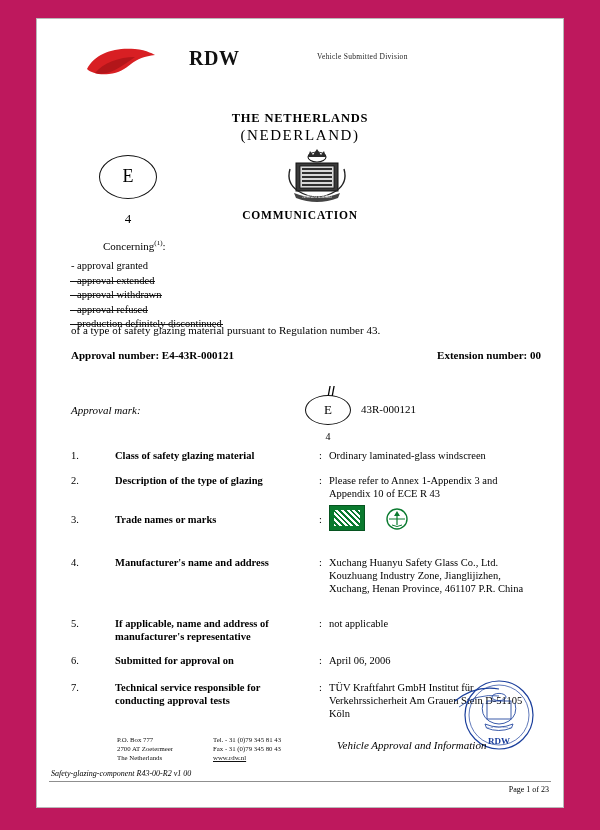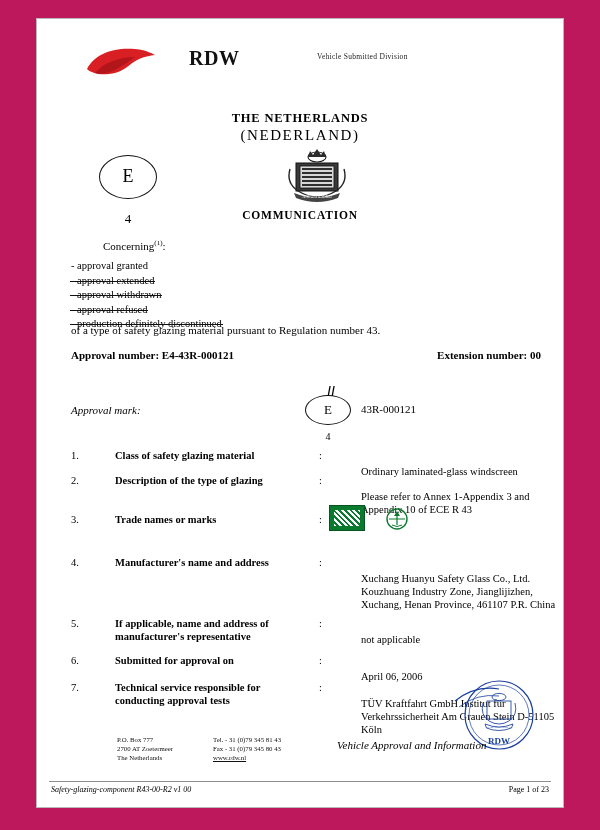--- a/index.html
+++ b/index.html
@@ -237,23 +237,22 @@
     left: 44px; top: 0;
     width: 190px;
     font-weight: bold;
   }
   .row .colon {
     position: absolute;
     left: 248px; top: 0;
   }
   .row .val {
     position: absolute;
-    left: 258px; top: 16px;
+    left: 258px; top: 0;
     width: 210px;
-    margin-left: 32px;
   }
   .row.r1 { height: 16px; }
   .row.r2 { height: 30px; }
   .row.r3 { height: 34px; }
   .row.r4 { height: 52px; }
   .row.r5 { height: 28px; }
   .row.r6 { height: 18px; }
   .row.r7 { height: 50px; }
 
   
@@ -319,21 +318,21 @@
   .bottomline {
     position: absolute;
     left: 12px;
     right: 12px;
     top: 762px;
     border-top: 1px solid #8f8f8f;
   }
   .docref {
     position: absolute;
     left: 14px;
-    top: 766px;
+    top: 750px;
     font-size: 8px;
     font-style: italic;
     text-align: center;
   }
   .pageno {
     position: absolute;
     right: 14px;
     top: 766px;
     font-size: 8px;
   }

